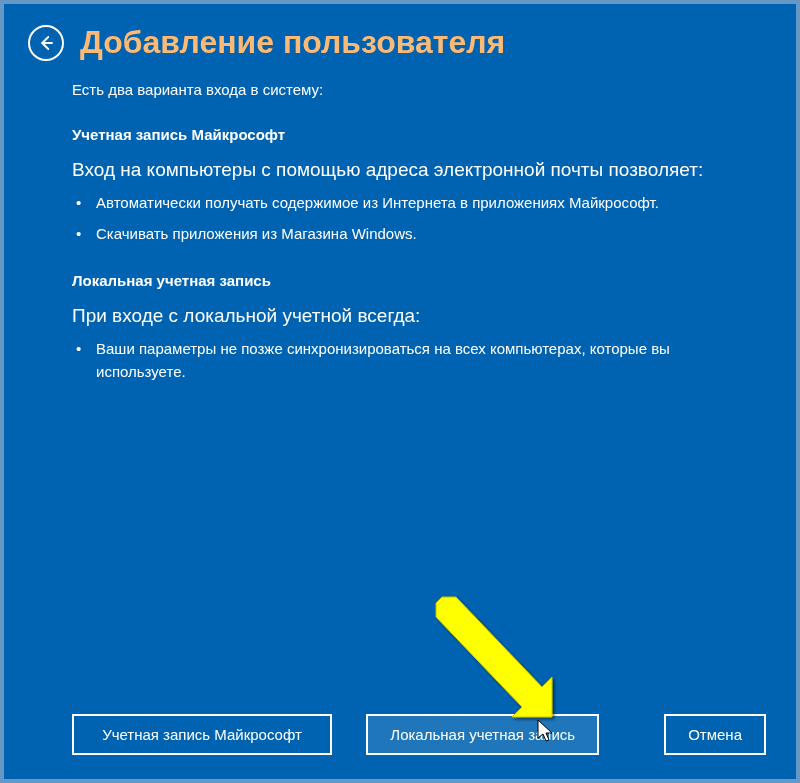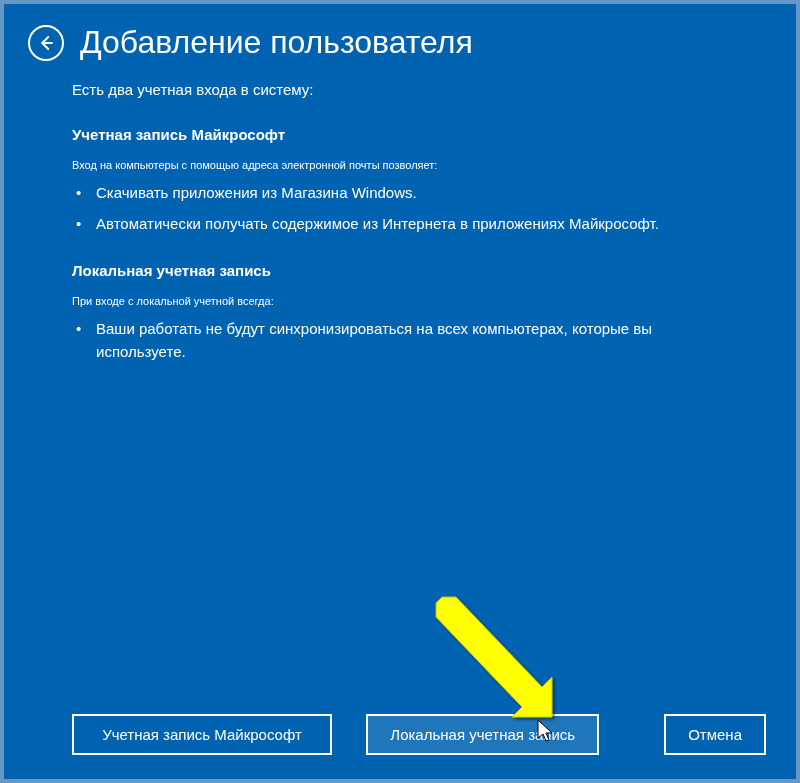--- a/index.html
+++ b/index.html
@@ -39,37 +39,37 @@
       margin-right: 16px;
       cursor: pointer;
       flex-shrink: 0;
     }
     .back-button svg {
       width: 18px;
       height: 18px;
     }
     .title {
       font-size: 32px;
-      font-weight: 400;
-      color: #ffffff;
+      font-weight: 700;
+      color: #fdba74;
     }
     .content {
       padding: 10px 68px 0 68px;
     }
     .intro {
       font-size: 15px;
       margin-bottom: 28px;
     }
     .section-heading {
       font-size: 15px;
       font-weight: 600;
       margin-bottom: 16px;
     }
     .section-desc {
-      font-size: 11px;
+      font-size: 19px;
       margin-bottom: 10px;
     }
     ul {
       list-style: none;
       padding-left: 18px;
       margin-bottom: 26px;
     }
     li {
       font-size: 15px;
       line-height: 1.55;
@@ -137,36 +137,36 @@
     <div class="back-button">
       <svg viewBox="0 0 24 24" fill="none" stroke="#ffffff" stroke-width="2.5">
         <path d="M15 4 L7 12 L15 20" stroke-linecap="round" stroke-linejoin="round"></path>
         <line x1="7" y1="12" x2="20" y2="12" stroke-linecap="round"></line>
       </svg>
     </div>
     <h1 class="title">Добавление пользователя</h1>
   </div>
 
   <div class="content">
-    <p class="intro">Есть два учетная входа в систему:</p>
+    <p class="intro">Есть два варианта входа в систему:</p>
 
     <div>
       <p class="section-heading">Учетная запись Майкрософт</p>
       <p class="section-desc">Вход на компьютеры с помощью адреса электронной почты позволяет:</p>
       <ul>
+        <li>Автоматически получать содержимое из Интернета в приложениях Майкрософт.</li>
         <li>Скачивать приложения из Магазина Windows.</li>
-        <li>Автоматически получать содержимое из Интернета в приложениях Майкрософт.</li>
       </ul>
     </div>
 
     <div>
       <p class="section-heading">Локальная учетная запись</p>
       <p class="section-desc">При входе с локальной учетной всегда:</p>
       <ul>
-        <li>Ваши работать не будут синхронизироваться на всех компьютерах, которые вы используете.</li>
+        <li>Ваши параметры не позже синхронизироваться на всех компьютерах, которые вы используете.</li>
       </ul>
     </div>
   </div>
 
   <div class="button-row">
     <button class="btn btn-ms">Учетная запись Майкрософт</button>
     <button class="btn btn-local">Локальная учетная запись</button>
     <button class="btn btn-cancel">Отмена</button>
   </div>
 

